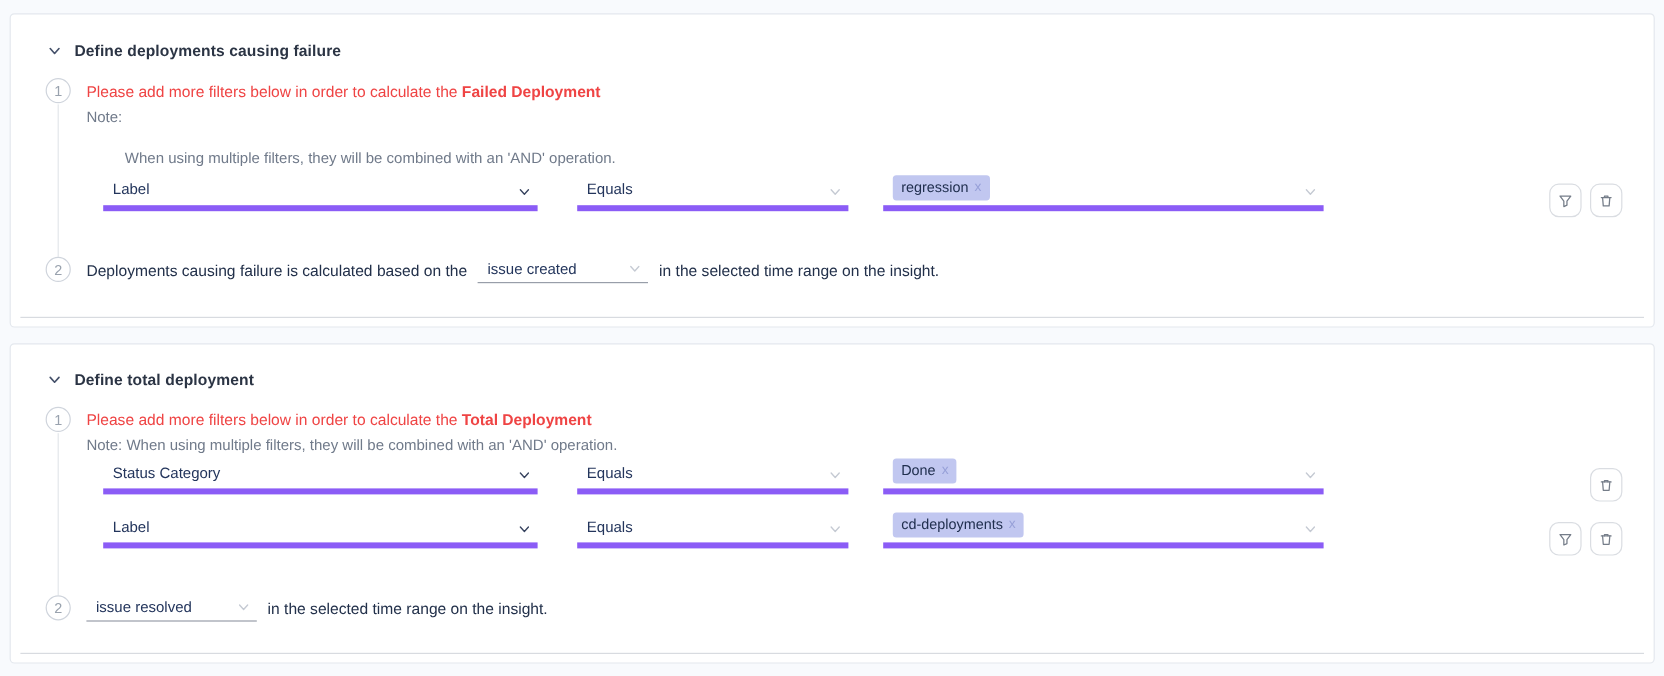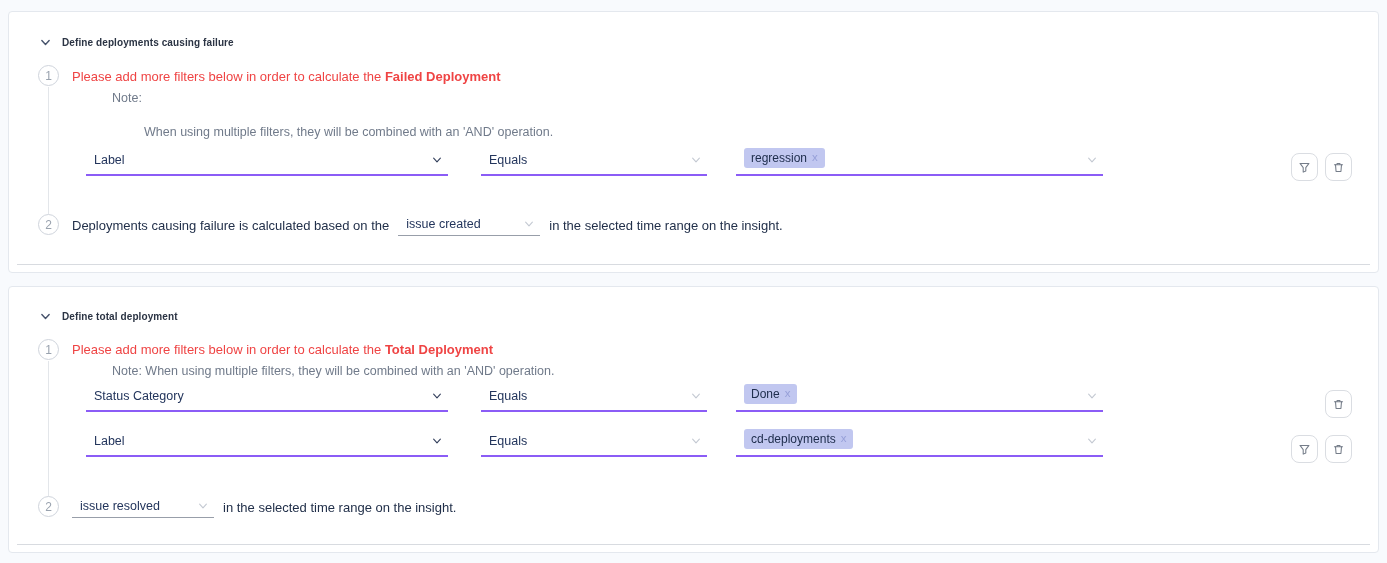--- a/index.html
+++ b/index.html
@@ -19,39 +19,39 @@
   }
   .panel.p1 { height:262px; margin-bottom:13px; }
   .panel.p2 { height:267px; }
 
   .panel-header {
     position:absolute; left:29px; top:23px;
     display:flex; align-items:center; gap:9px;
     cursor:pointer;
   }
   .collapse-icon { width:15px; height:15px; color:#46526b; display:flex; align-items:center; justify-content:center; }
-  .panel-title { font-size:10px; font-weight:700; color:#2b3444; letter-spacing:.1px; }
+  .panel-title { font-size:13px; font-weight:700; color:#2b3444; letter-spacing:.1px; }
 
   .step-circle {
     position:absolute; left:29px;
     width:21px; height:21px; border-radius:50%;
     border:1px solid #cfd4dc; color:#99a2ae;
     font-size:12px; display:flex; align-items:center; justify-content:center;
     background:#fff; z-index:2;
   }
   .connector { position:absolute; left:39px; width:1px; background:#e3e6ea; z-index:1; }
 
   .step1-text { position:absolute; left:63px; font-size:13px; color:#ef4444; }
   .step1-text strong { font-weight:700; }
-  .note { position:absolute; font-size:12.5px; color:#707a8a;margin-left:40px; }
+  .note { position:absolute; font-size:12.5px; color:#707a8a; }
 
   .filter-row { position:absolute; left:0; top:0; width:100%; height:0; }
   .select {
     position:absolute; height:25px;
-    border-bottom:2px solid #8b5cf6;
+    border-bottom:5px solid #8b5cf6;
     display:flex; align-items:center;
     padding:0 20px 6px 8px;
     font-size:12.5px; color:#23355c; cursor:pointer;
   }
   .chev { position:absolute; right:5px; top:3px; width:12px; height:12px; display:flex; align-items:center; }
   .chev.dark  { color:#37435f; }
   .chev.light { color:#c5cad3; }
 
   .tag {
     display:inline-flex; align-items:center; gap:5px;

